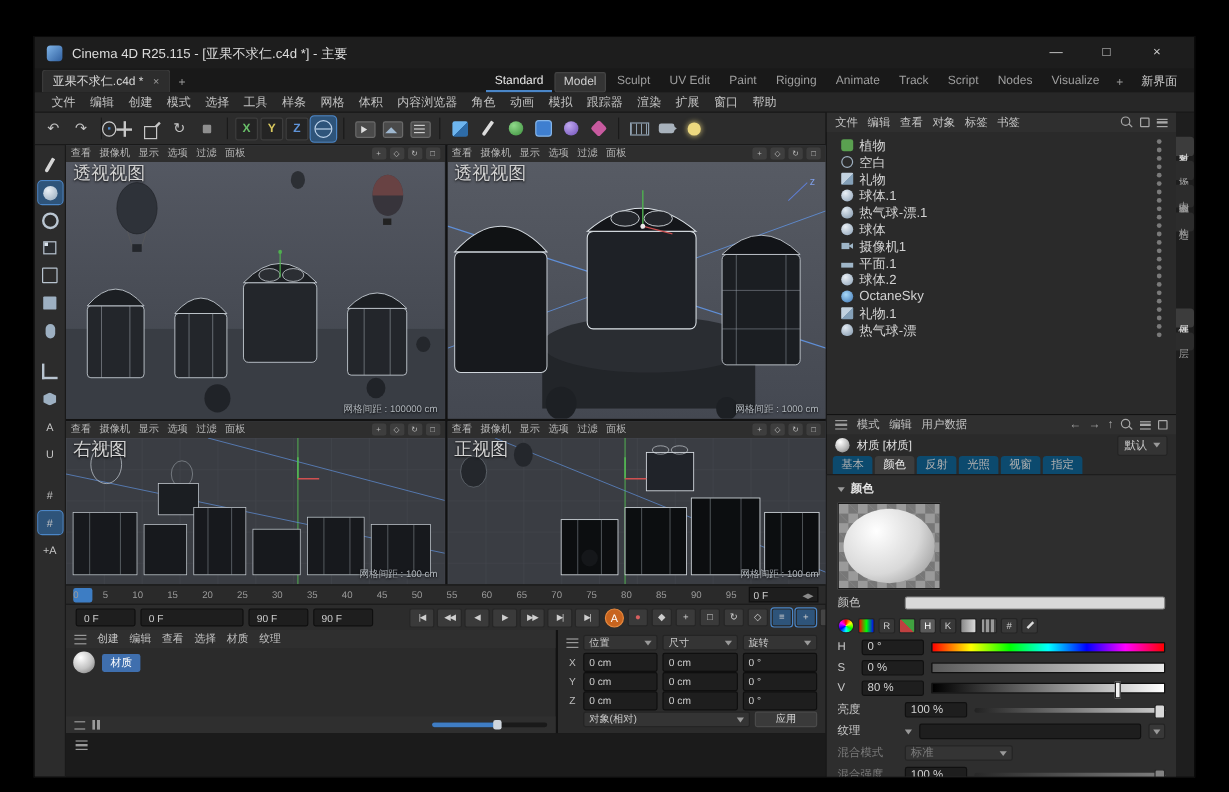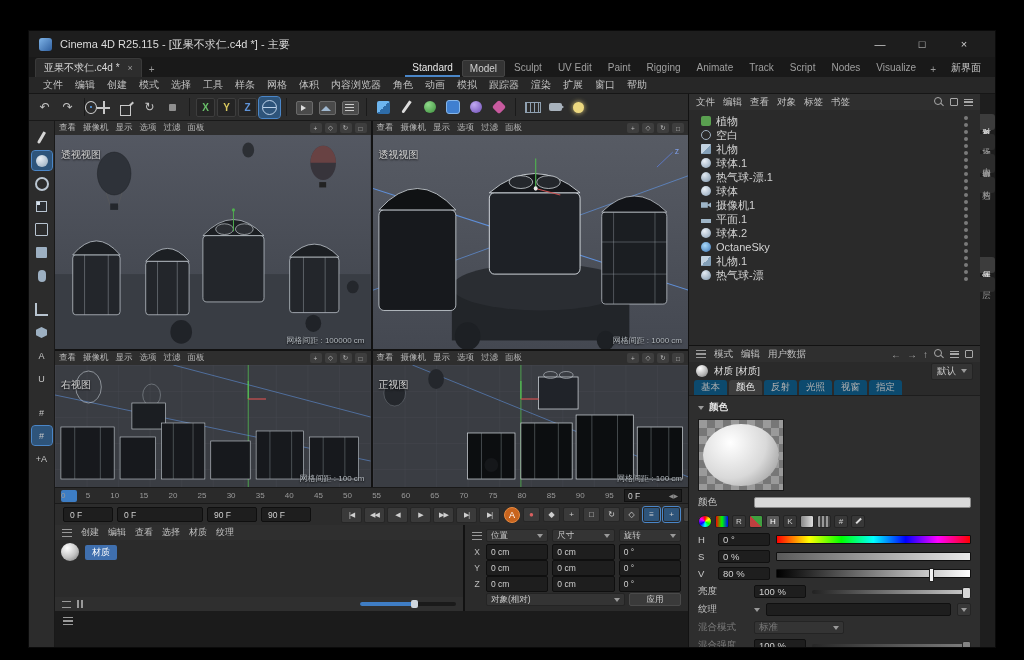--- a/index.html
+++ b/index.html
@@ -77,21 +77,21 @@
   .t-grid{letter-spacing:0}
   
   .center{flex:1;display:flex;flex-direction:column;min-width:0;background:#1c1c1c}
   .vgrid{display:grid;grid-template-columns:1fr 1fr;grid-template-rows:228px 136px;gap:2px;background:#121212;flex:none}
   .vp{position:relative;background:#3f434a;overflow:hidden;display:flex;flex-direction:column}
   .vp-head{height:14px;background:#2e2e2e;display:flex;align-items:center;font-size:8.5px;color:#b5b5b5;padding:0 4px;flex:none}
   .vp-menus{display:flex;gap:7px}
   .vp-icons{margin-left:auto;display:flex;gap:3px}
   .vp-ic{width:12px;height:10px;background:#3e3e3e;border-radius:2px;font-size:6.5px;color:#bfbfbf;display:flex;align-items:center;justify-content:center}
   .vp svg{flex:1;width:100%;display:block}
-  .vp-label{position:absolute;top:27px;left:6px;font-size:10px;color:#d2d2d2;text-shadow:0 1px 2px #000}
+  .vp-label{position:absolute;top:14px;left:6px;font-size:15px;color:#d2d2d2;text-shadow:0 1px 2px #000}
   .vp-grid{position:absolute;bottom:3px;right:6px;font-size:8px;color:#b2b8be;text-shadow:0 1px 2px #000}
   
   .ruler{height:16px;background:#2a2a2a;border-top:1px solid #191919;display:flex;align-items:center;position:relative;padding:0 6px;flex:none}
   .ticks{flex:1;display:flex;justify-content:space-between;font-size:8px;color:#9a9a9a;padding-right:10px;position:relative;z-index:1}
   .playhead{position:absolute;left:6px;top:2px;width:16px;height:12px;background:#3d7dc4;border-radius:2px}
   .framebox{width:58px;height:13px;background:#1e1e1e;border:1px solid #101010;font-size:8.5px;display:flex;align-items:center;justify-content:space-between;padding:0 3px;flex:none;color:#d0d0d0}
   .spin{font-size:6px;color:#8a8a8a}
   .transport{height:22px;background:#2c2c2c;display:flex;align-items:center;gap:4px;padding:0 8px;flex:none;border-top:1px solid #1a1a1a}
   .tfield{height:15px;background:#1e1e1e;border:1px solid #0f0f0f;border-radius:2px;font-size:8.5px;color:#d0d0d0;display:flex;align-items:center;padding:0 6px;min-width:50px}
   .tfield.wide{min-width:86px}

